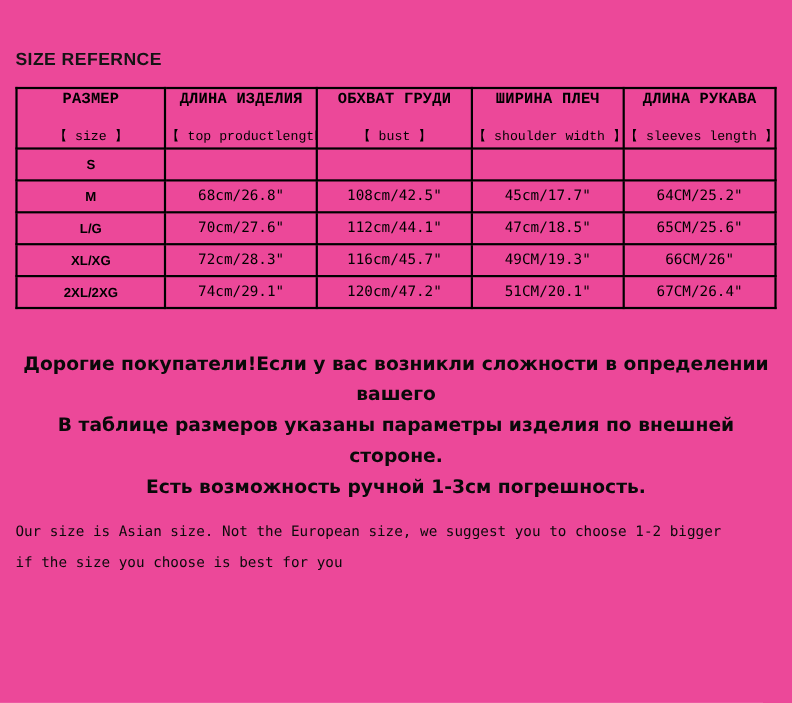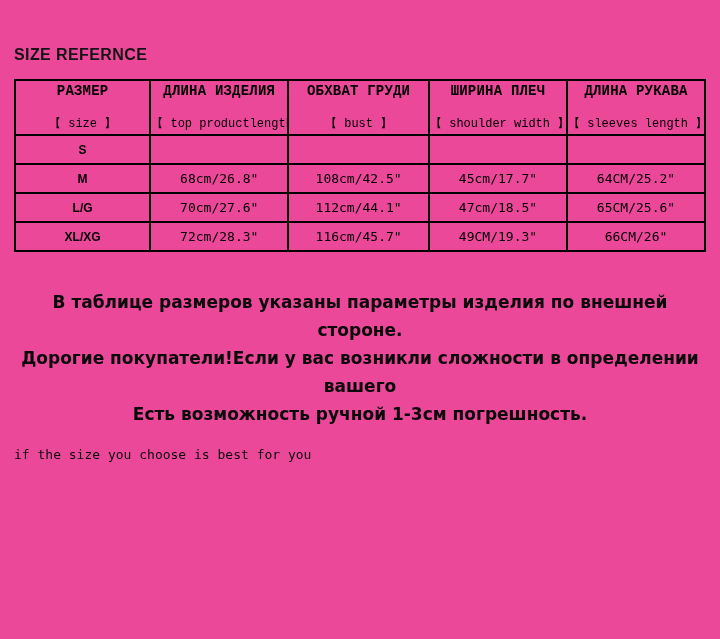--- a/index.html
+++ b/index.html
@@ -138,26 +138,34 @@
         <td class="value-cell">47cm/18.5"</td>
         <td class="value-cell">65CM/25.6"</td>
       </tr>
       <tr>
         <td class="size-cell">XL/XG</td>
         <td class="value-cell">72cm/28.3"</td>
         <td class="value-cell">116cm/45.7"</td>
         <td class="value-cell">49CM/19.3"</td>
         <td class="value-cell">66CM/26"</td>
       </tr>
+      <tr>
+        <td class="size-cell">2XL/2XG</td>
+        <td class="value-cell">74cm/29.1"</td>
+        <td class="value-cell">120cm/47.2"</td>
+        <td class="value-cell">51CM/20.1"</td>
+        <td class="value-cell">67CM/26.4"</td>
+      </tr>
     </tbody>
   </table>
 
   <div class="ru-note">
+    <div>Дорогие покупатели!Если у вас возникли сложности в определении вашего</div>
     <div>В таблице размеров указаны параметры изделия по внешней стороне.</div>
-    <div>Дорогие покупатели!Если у вас возникли сложности в определении вашего</div>
     <div>Есть возможность ручной 1-3см погрешность.</div>
   </div>
 
   <div class="en-note">
+    <div>Our size is Asian size. Not the European size, we suggest you to choose 1-2 bigger</div>
     <div>if the size you choose is best for you</div>
   </div>
 
 </div>
 
 </body></html>

